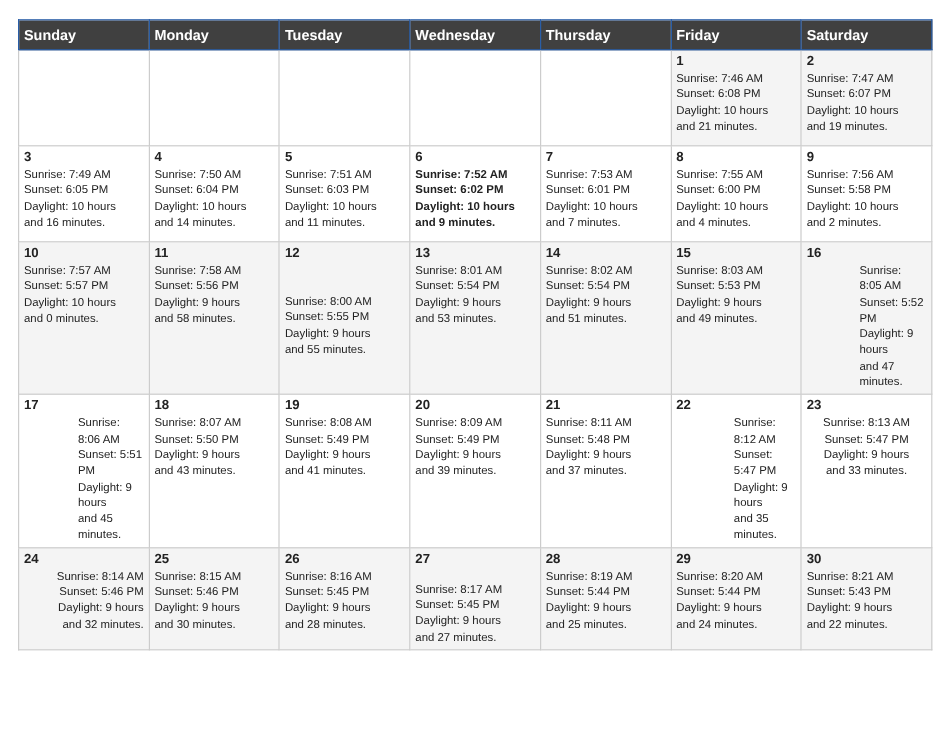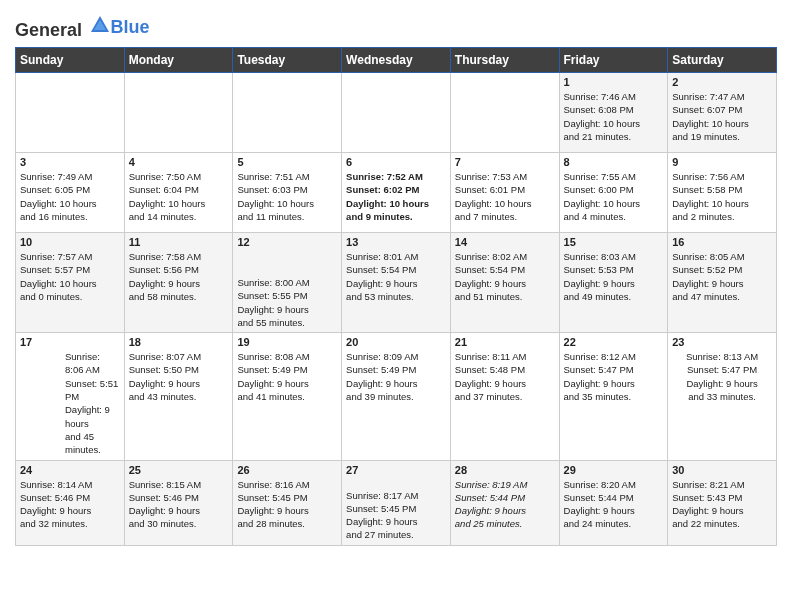--- a/index.html
+++ b/index.html
@@ -87,32 +87,20 @@
       line-height: 1.4;
     }
     .empty-cell {
       background: #fff !important;
     }
   </style>
 </head>
 <body>
 
 <div class="header-area">
-  <div class="logo">
-    <div>
-      <span class="logo-text-general">General</span>
-      <svg class="logo-icon" viewBox="0 0 22 22" xmlns="http://www.w3.org/2000/svg">
-        <polygon points="11,2 20,18 2,18" fill="#3a7bd5"></polygon>
-        <polygon points="11,6 17,16 5,16" fill="#5a9de8"></polygon>
-      </svg>
-    </div>
-    <div>
-      <span class="logo-text-blue">Blue</span>
-    </div>
-  </div>
 </div>
 
 <table>
   <thead>
     <tr id="header-row">
     <th>Sunday</th>
         <th>Monday</th>
         <th>Tuesday</th>
         <th>Wednesday</th>
         <th>Thursday</th>
@@ -231,21 +219,21 @@
         </td>
         <td>
           <span class="day-number">15</span>
           <div class="day-info" style="white-space: pre-line;">Sunrise: 8:03 AM
 Sunset: 5:53 PM
 Daylight: 9 hours
 and 49 minutes.</div>
         </td>
         <td>
           <span class="day-number">16</span>
-          <div class="day-info" style="white-space: pre-line;">Sunrise: 8:05 AM
+          <div class="day-info" style="white-space: pre-line; margin-left: 44px;">Sunrise: 8:05 AM
 Sunset: 5:52 PM
 Daylight: 9 hours
 and 47 minutes.</div>
         </td>
       </tr>
       <tr>
         <td>
           <span class="day-number">17</span>
           <div class="day-info" style="white-space: pre-line; margin-left: 45px;">Sunrise: 8:06 AM
 Sunset: 5:51 PM
@@ -275,37 +263,37 @@
         </td>
         <td>
           <span class="day-number">21</span>
           <div class="day-info" style="white-space: pre-line;">Sunrise: 8:11 AM
 Sunset: 5:48 PM
 Daylight: 9 hours
 and 37 minutes.</div>
         </td>
         <td>
           <span class="day-number">22</span>
-          <div class="day-info" style="white-space: pre-line;">Sunrise: 8:12 AM
+          <div class="day-info" style="white-space: pre-line; margin-left: 48px;">Sunrise: 8:12 AM
 Sunset: 5:47 PM
 Daylight: 9 hours
 and 35 minutes.</div>
         </td>
         <td>
           <span class="day-number">23</span>
           <div class="day-info" style="white-space: pre-line; text-align: center;">Sunrise: 8:13 AM
 Sunset: 5:47 PM
 Daylight: 9 hours
 and 33 minutes.</div>
         </td>
       </tr>
       <tr>
         <td>
           <span class="day-number">24</span>
-          <div class="day-info" style="white-space: pre-line;">Sunrise: 8:14 AM
+          <div class="day-info" style="white-space: pre-line; text-align: right;">Sunrise: 8:14 AM
 Sunset: 5:46 PM
 Daylight: 9 hours
 and 32 minutes.</div>
         </td>
         <td>
           <span class="day-number">25</span>
           <div class="day-info" style="white-space: pre-line;">Sunrise: 8:15 AM
 Sunset: 5:46 PM
 Daylight: 9 hours
 and 30 minutes.</div>
@@ -319,21 +307,21 @@
         </td>
         <td>
           <span class="day-number">27</span>
           <div class="day-info" style="white-space: pre-line; margin-top: 13px;">Sunrise: 8:17 AM
 Sunset: 5:45 PM
 Daylight: 9 hours
 and 27 minutes.</div>
         </td>
         <td>
           <span class="day-number">28</span>
-          <div class="day-info" style="white-space: pre-line; font-style: italic;">Sunrise: 8:19 AM
+          <div class="day-info" style="white-space: pre-line;">Sunrise: 8:19 AM
 Sunset: 5:44 PM
 Daylight: 9 hours
 and 25 minutes.</div>
         </td>
         <td>
           <span class="day-number">29</span>
           <div class="day-info" style="white-space: pre-line;">Sunrise: 8:20 AM
 Sunset: 5:44 PM
 Daylight: 9 hours
 and 24 minutes.</div>

